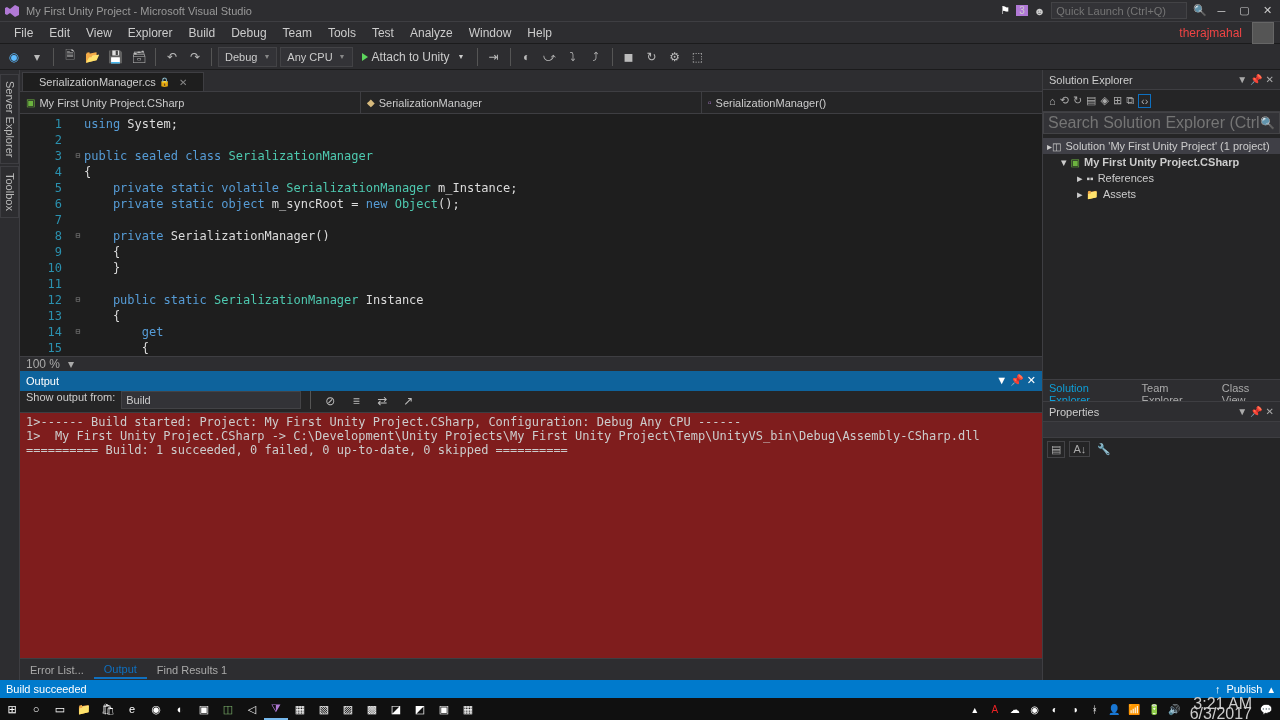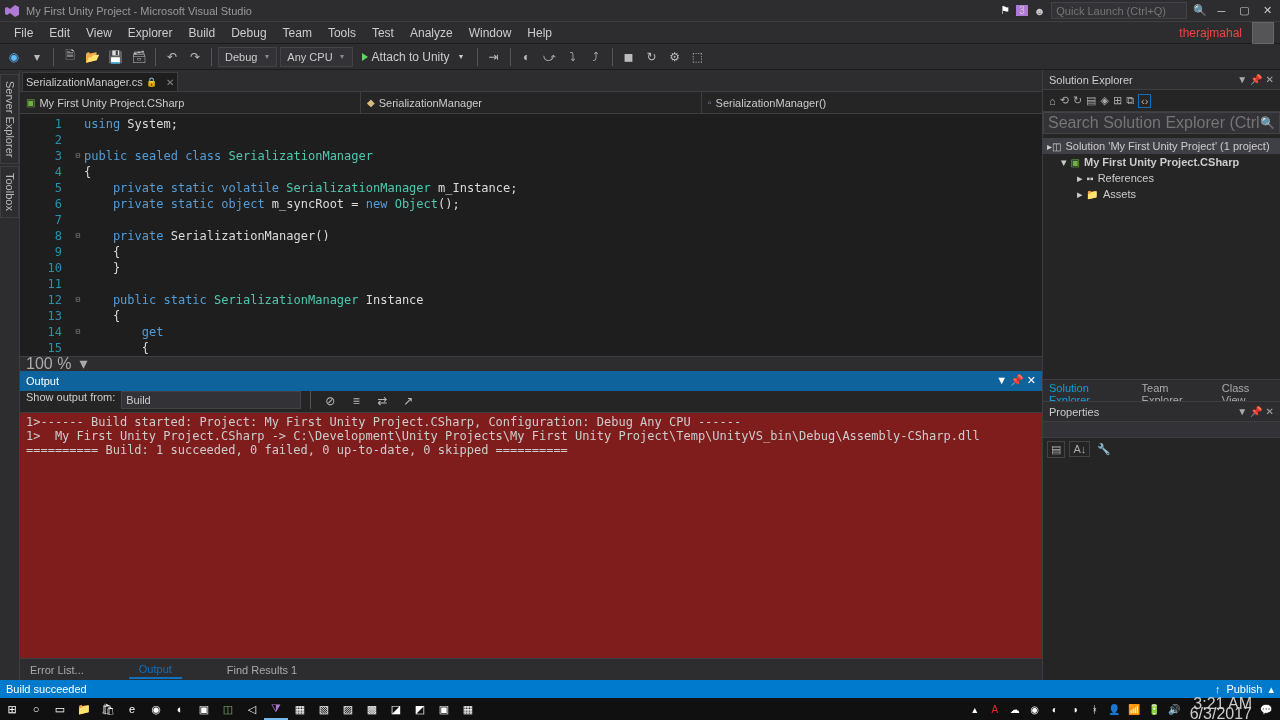--- a/index.html
+++ b/index.html
@@ -84,51 +84,51 @@
   color:#bbb;
   background:#2d2d30;
   border:1px solid #3e3e42;
   margin-bottom:2px;
 }
 .editor-col { flex:1; display:flex;flex-direction:column; }
 .explorer-col { width: 238px; display:flex;flex-direction:column; border-left:1px solid #3e3e42;}
 
 
 .tabstrip { height:22px;background:#2d2d30;border-bottom:1px solid #3e3e42;display:flex;align-items:end;padding-left:2px;}
-.tab { background:#1e1e1e;color:#ccc;font-size:11px;padding:3px 3px;border:1px solid #3e3e42;border-bottom:none;display:flex;align-items:center;gap:4px;}
+.tab { background:#1e1e1e;color:#ccc;font-size:11px;padding:3px 16px;border:1px solid #3e3e42;border-bottom:none;display:flex;align-items:center;gap:4px;}
 .tab .lock{font-size:9px;color:#888;}
 .tab .x{font-size:10px;color:#888;margin-left:4px;}
 
 
 .navbar { height:22px;background:#252526;border-bottom:1px solid #3e3e42;display:flex;align-items:center;font-size:11px;}
 .navseg { flex:1;display:flex;align-items:center;gap:4px;padding:0 6px;border-right:1px solid #3e3e42;height:100%;}
 .navseg:last-child{border-right:none;}
 .navseg .icon{font-size:10px;}
 
 
 .editor { flex:1;background:#1e1e1e;display:flex;overflow:hidden;font-family:Consolas,monospace;font-size:12px;line-height:16px;}
 .gutter { width:52px;text-align:right;color:#2b91af;padding-right:10px;background:#1e1e1e;padding-top:2px;}
 .gutter .ln{height:16px;}
 .fold { width:12px;padding-top:2px;}
 .fold .f{height:16px;display:flex;align-items:center;justify-content:center;color:#888;font-size:8px;}
 .code { flex:1;padding-top:2px;white-space:pre;color:#dcdcdc;}
 .code .cl{height:16px;}
 .kw{color:#569cd6;}
 .typ{color:#4ec9b0;}
 
-.zoom { height:15px;background:#2d2d30;border-top:1px solid #3e3e42;display:flex;align-items:center;font-size:16px;color:#aaa;padding-left:6px;}
+.zoom { height:15px;background:#2d2d30;border-top:1px solid #3e3e42;display:flex;align-items:center;font-size:12px;color:#aaa;padding-left:6px;}
 .output-title { height:20px;background:#0e639c;color:#fff;display:flex;align-items:center;padding:0 6px;font-size:11px;}
 .output-title .r{margin-left:auto;display:flex;gap:3px;}
 .output-title .r span{font-size:11px;}
 .output-tb { height:22px;background:#252526;border-bottom:1px solid #3e3e42;display:flex;align-items:flex-start;padding:0 6px;gap:6px;font-size:11px;}
 .output-tb .sel{background:#333337;border:1px solid #434346;height:18px;width:180px;display:flex;align-items:center;padding:0 4px;color:#ccc;}
 .output-body { flex:1;background:#7f1d1d;font-family:Consolas,monospace;font-size:12px;color:#ccc;padding:2px 6px;white-space:pre;overflow:hidden;}
 
 
-.bottom-tabs { height:22px;background:#2d2d30;display:flex;align-items:center;border-top:1px solid #3e3e42;gap:35px;}
+.bottom-tabs { height:22px;background:#2d2d30;display:flex;align-items:center;border-top:1px solid #3e3e42;}
 .bottom-tabs .bt{font-size:11px;padding:2px 10px;color:#aaa;}
 .bottom-tabs .bt.active{color:#0e70c0;border-bottom:2px solid #0e70c0;}
 
 
 .statusbar { position:absolute;bottom:22px;left:0;right:0;height:18px;background:#007acc;color:#fff;display:flex;align-items:center;padding:0 6px;font-size:11px;}
 .statusbar .r{margin-left:auto;display:flex;align-items:center;gap:6px;}
 
 
 .taskbar { position:absolute;bottom:0;left:0;right:0;height:22px;background:#101010;display:flex;align-items:center;}
 .taskbar .ti{width:24px;height:22px;display:flex;align-items:center;justify-content:center;color:#fff;font-size:11px;}

